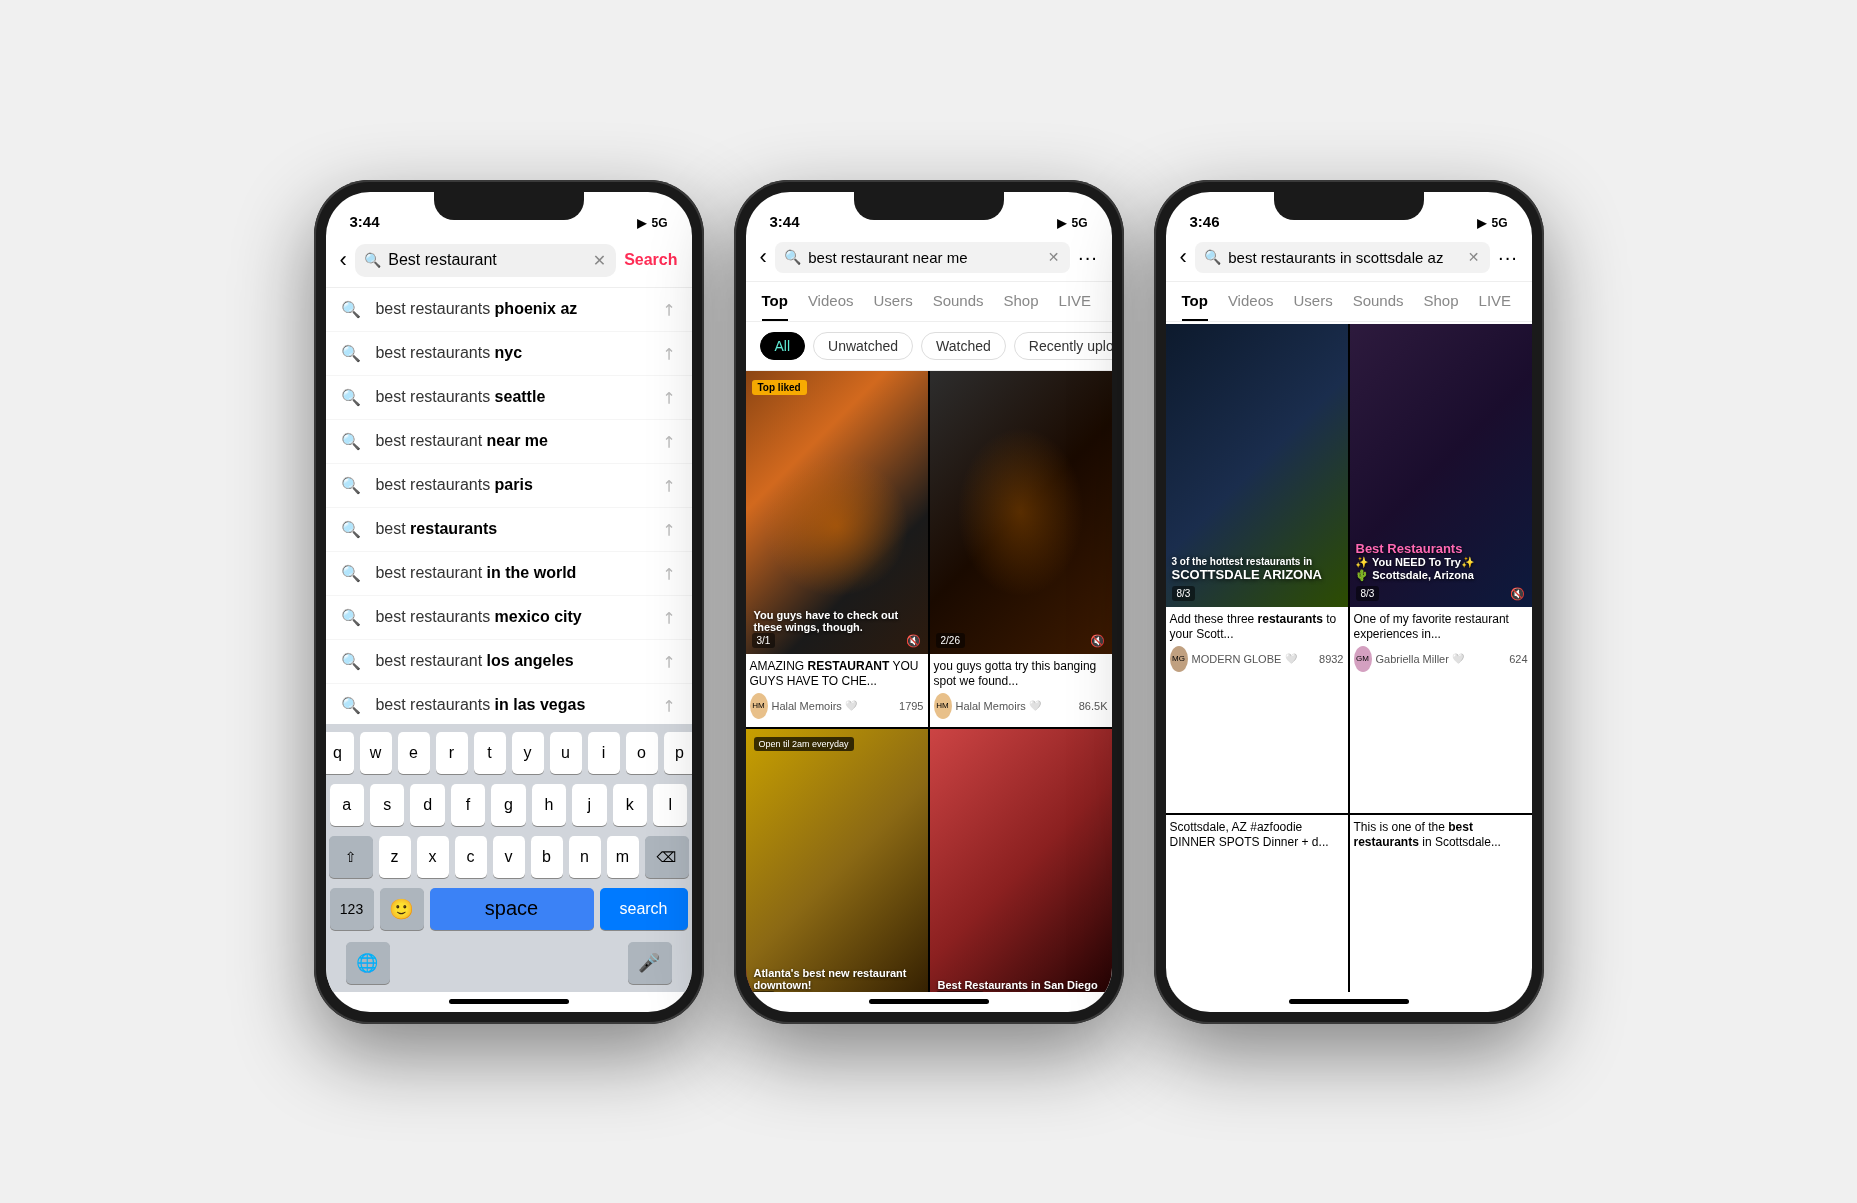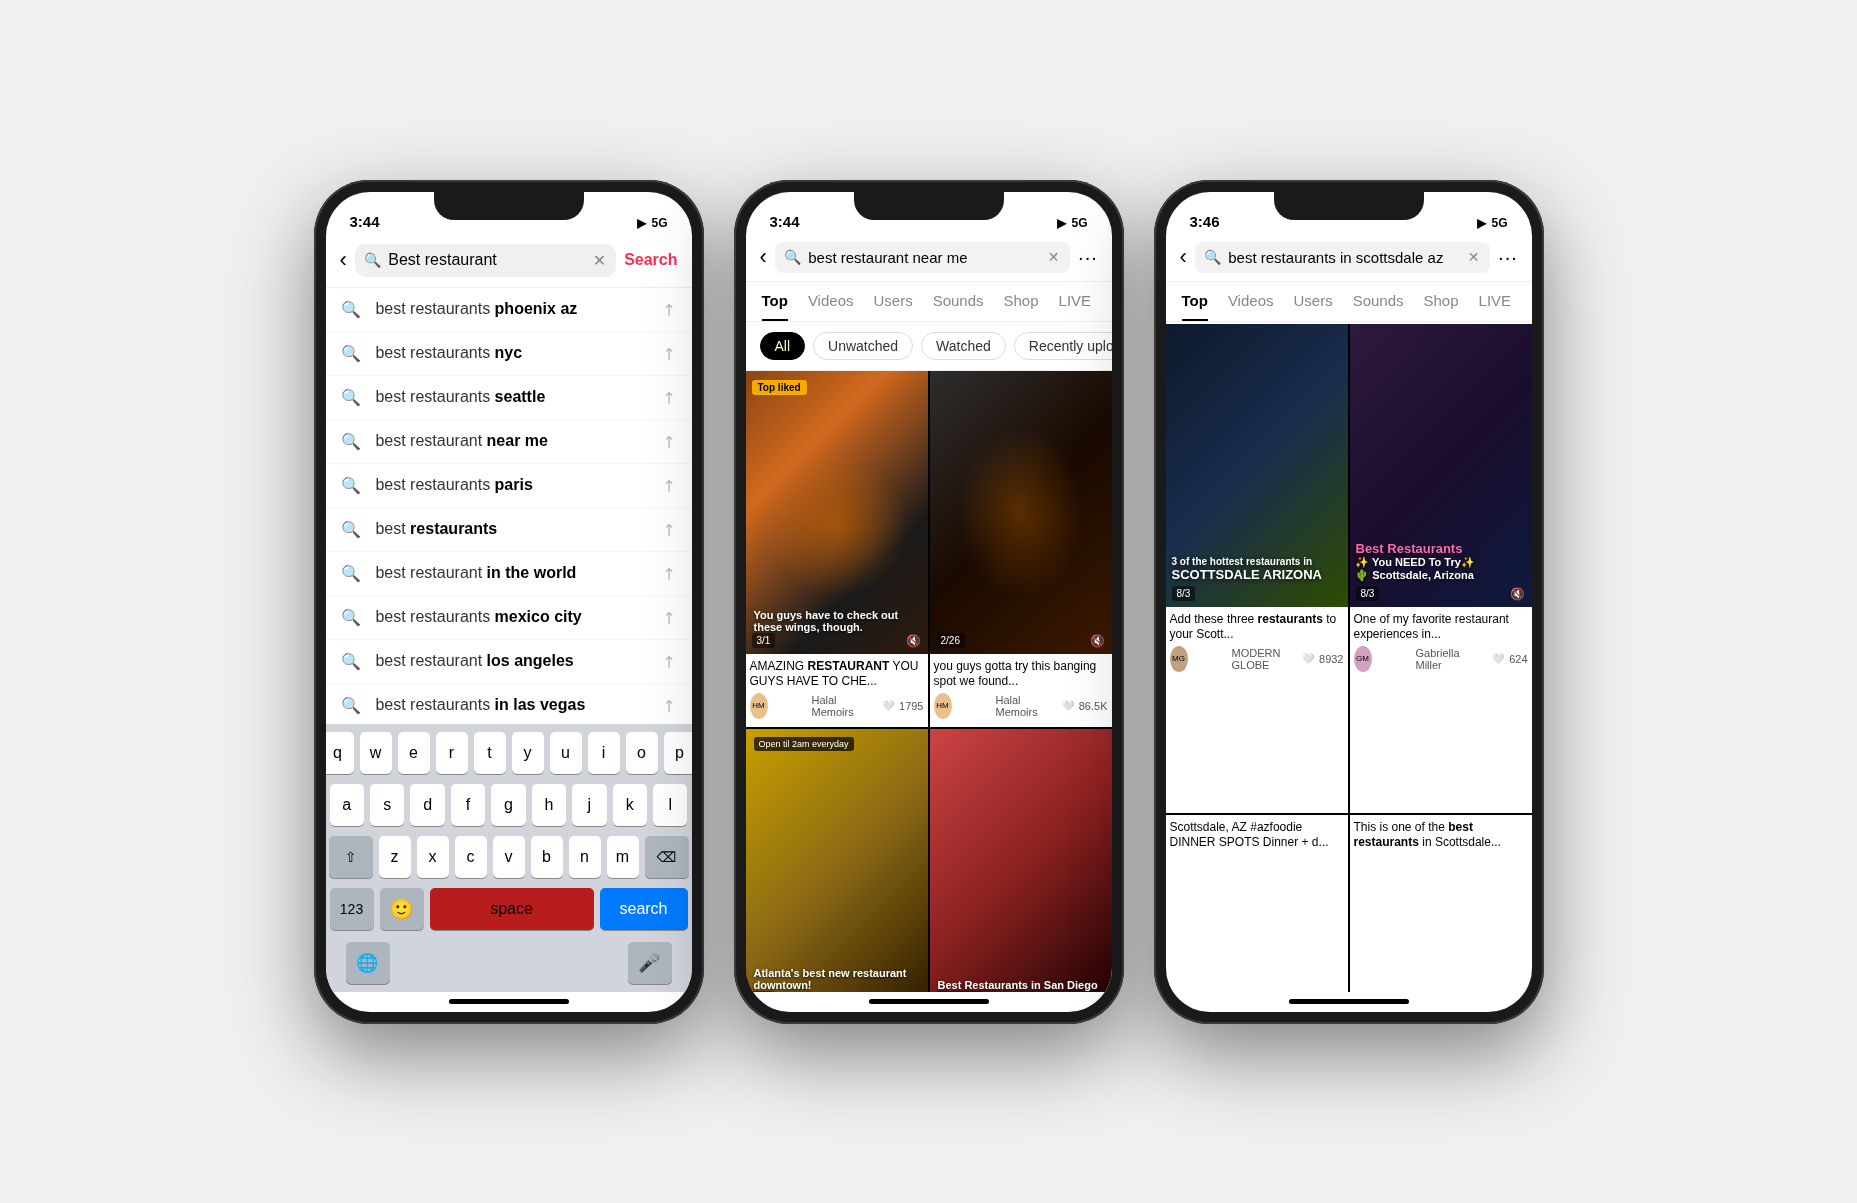--- a/index.html
+++ b/index.html
@@ -140,21 +140,21 @@
       font-size: 14px;
     }
     .kb-bottom-row {
       display: flex;
       gap: 6px;
       margin-bottom: 4px;
       align-items: center;
     }
     .kb-123 { background: #adb5bd; border-radius: 5px; font-size: 14px; height: 42px; min-width: 44px; display: flex; align-items: center; justify-content: center; box-shadow: 0 1px 0 #888; }
     .kb-emoji { background: #adb5bd; border-radius: 5px; font-size: 20px; height: 42px; width: 44px; display: flex; align-items: center; justify-content: center; box-shadow: 0 1px 0 #888; }
-    .kb-space { flex: 1; background: #b91c1c; border-radius: 5px; font-size: 16px; height: 42px; display: flex; align-items: center; justify-content: center; box-shadow: 0 1px 0 #888; }
+    .kb-space { flex: 1; background: #3b82f6; border-radius: 5px; font-size: 20px; height: 42px; display: flex; align-items: center; justify-content: center; box-shadow: 0 1px 0 #888; }
     .kb-search-btn { background: #007AFF; border-radius: 5px; color: #fff; font-size: 16px; height: 42px; min-width: 88px; display: flex; align-items: center; justify-content: center; box-shadow: 0 1px 0 #888; }
     .kb-globe { background: #adb5bd; border-radius: 5px; font-size: 18px; height: 42px; width: 44px; display: flex; align-items: center; justify-content: center; box-shadow: 0 1px 0 #888; }
     .kb-mic { background: #adb5bd; border-radius: 5px; font-size: 18px; height: 42px; width: 44px; display: flex; align-items: center; justify-content: center; box-shadow: 0 1px 0 #888; }
 
     
     .phone2 .phone-inner, .phone3 .phone-inner { background: #fff; }
 
     .results-header {
       display: flex;
       align-items: center;
@@ -210,21 +210,21 @@
     .chip {
       padding: 5px 14px;
       border-radius: 20px;
       font-size: 14px;
       border: 1px solid #ddd;
       color: #333;
       white-space: nowrap;
     }
     .chip.active {
       background: #000;
-      color: #fef9c3;
+      color: #5eead4;
       border-color: #000;
     }
 
     
     .video-grid {
       display: grid;
       grid-template-columns: 1fr 1fr;
       gap: 2px;
       flex: 1;
       overflow: hidden;
@@ -278,21 +278,21 @@
     }
 
     
     .video-info {
       background: #fff;
       padding: 5px 4px 8px;
     }
     .video-title { font-size: 12px; color: #000; font-weight: 500; line-height: 1.3; }
     .video-author-row { display: flex; align-items: center; gap: 4px; margin-top: 3px; }
     .author-avatar { width: 18px; height: 26px; border-radius: 50%; background: #e0e0e0; font-size: 8px; display: flex; align-items: center; justify-content: center; overflow: hidden; flex-shrink: 0; }
-    .video-author { font-size: 11px; color: #555; margin-left: 40px; }
+    .video-author { font-size: 11px; color: #555; }
     .video-likes { font-size: 11px; color: #555; margin-left: auto; }
     .heart-icon { font-size: 10px; }
 
     
     .food-bg-1 { background: linear-gradient(135deg, #8b4513 0%, #d2691e 30%, #1a1a1a 70%, #2d1b0e 100%); }
     .food-bg-2 { background: linear-gradient(135deg, #2d2d2d 0%, #1a0a00 50%, #3d1a00 100%); }
     .food-bg-3 { background: linear-gradient(135deg, #c8a000 0%, #8b6914 50%, #2d1a00 100%); }
     .food-bg-4 { background: linear-gradient(135deg, #cc4444 0%, #8b2020 50%, #1a0000 100%); }
     .food-bg-5 { background: linear-gradient(135deg, #1a3a1a 0%, #0d2200 50%, #334d00 100%); }
     .food-bg-6 { background: linear-gradient(135deg, #3d2200 0%, #1a0a00 50%, #2d1500 100%); }

